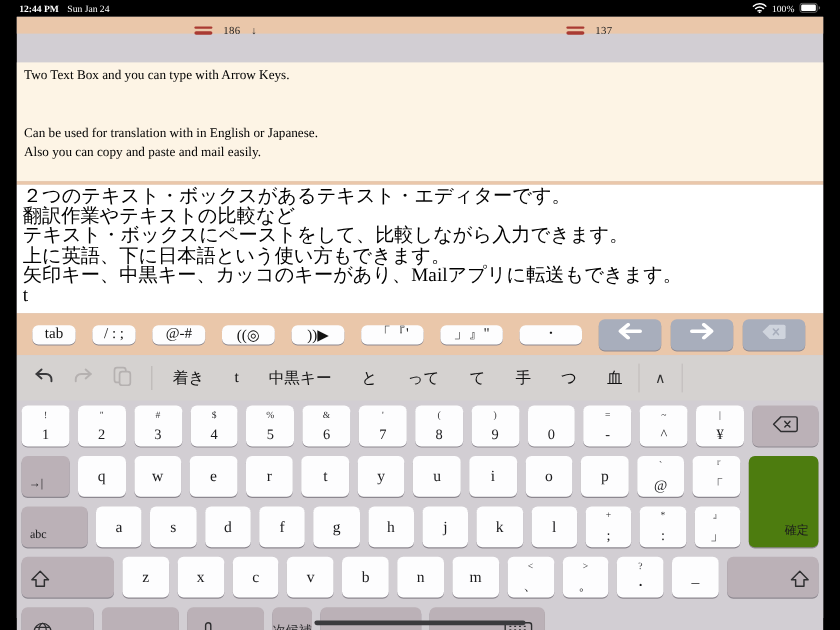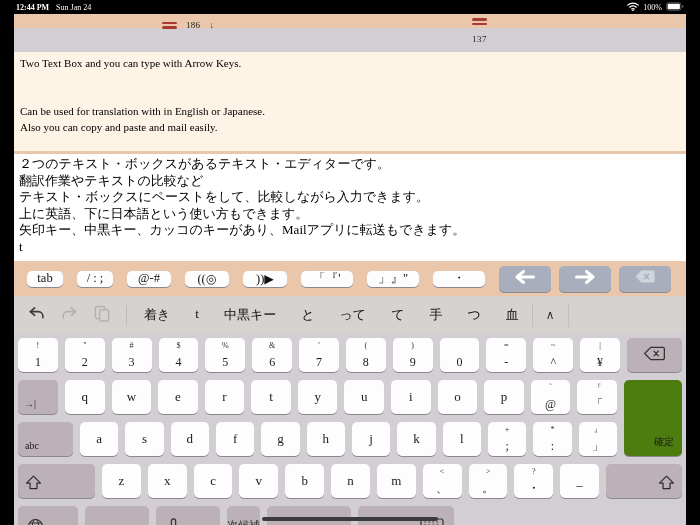--- a/index.html
+++ b/index.html
@@ -9,31 +9,31 @@
   .status-bar{position:absolute;top:0;left:0;width:700px;height:14px;display:flex;
     justify-content:space-between;align-items:center;padding:0 16px;box-sizing:border-box;color:#fff;font-size:8px;}
   .sb-left{display:flex;gap:7px;align-items:center;}
   .sb-time{font-weight:bold;}
   .sb-right{display:flex;gap:4px;align-items:center;font-size:8px;}
   
   .app{position:absolute;left:14px;top:14px;width:672px;height:501px;display:flex;flex-direction:column;background:#d2ced3;}
   .app-header{height:14px;background:#eac7aa;position:relative;flex:none;}
   .doc-stat{position:absolute;top:4px;height:14px;display:flex;align-items:center;gap:9px;font-size:9px;color:#222;}
   #stat-left{left:148px;}
-  #stat-right{left:458px;flex-direction:column;}
+  #stat-right{left:458px;}
   .bars{display:flex;flex-direction:column;gap:2px;}
   .bars i{display:block;width:15px;height:2.5px;background:#a93a32;border-radius:2px;}
   .stat-num{letter-spacing:0.3px;}
   .down-arrow{font-size:9px;color:#333;}
   
   .textbox{flex:none;color:#000;overflow:hidden;cursor:text;}
   .english{height:96px;background:#fdf4e5;font-size:11px;line-height:16px;padding:3px 0 0 6px;margin-top:24px;}
   .tline{min-height:16px;white-space:nowrap;}
   .box-divider{height:3px;background:#eac7aa;flex:none;}
-  .japanese{height:105px;background:#ffffff;font-size:13px;line-height:16.5px;padding:2px 0 0 5px;}
+  .japanese{height:105px;background:#ffffff;font-size:16px;line-height:16.5px;padding:2px 0 0 5px;}
   
   .acc-bar{height:35px;background:#eac7aa;display:flex;align-items:center;padding-left:13px;flex:none;}
   .acc-white{display:flex;gap:14px;}
   .acc-key{height:16px;background:#fdfdfe;border-radius:5px;box-shadow:0 1px 0 #8d8890;
     display:flex;align-items:center;justify-content:center;font-size:12.5px;color:#111;white-space:nowrap;}
   .acc-gray{display:flex;gap:8px;margin-left:14px;}
   .acc-gkey{width:52px;height:26px;background:#a8aebc;border-radius:5px;box-shadow:0 1px 0 #8d8890;
     display:flex;align-items:center;justify-content:center;color:#fff;}
   
   .sugg-bar{height:38px;background:#d5d2d0;display:flex;align-items:center;padding:0 14px;flex:none;}

